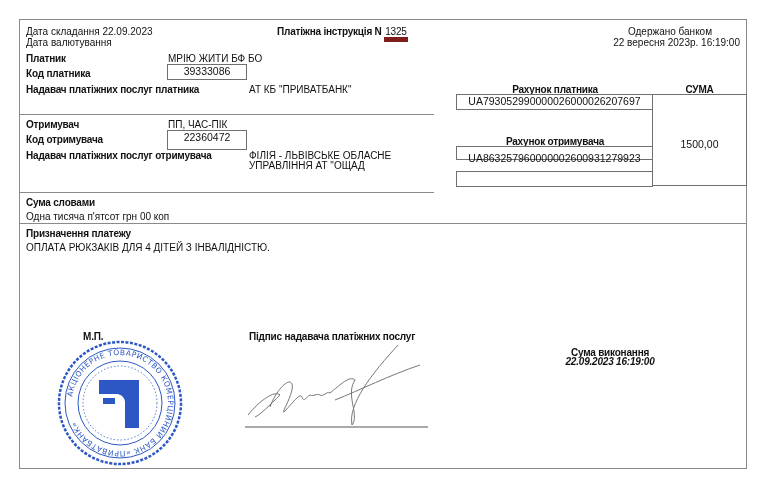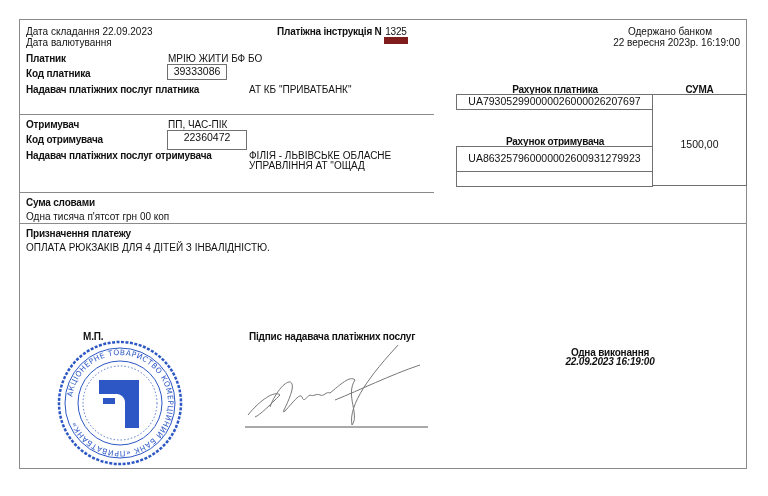--- a/index.html
+++ b/index.html
@@ -6,21 +6,21 @@
   body { width:768px; height:496px; position:relative; overflow:hidden;
          font-family:"Liberation Sans", sans-serif; color:#111; font-size:10px; }
   .frame { position:absolute; left:19px; top:19px; width:728px; height:450px;
            border:1px solid #8a8a8a; box-sizing:border-box; }
   .abs { position:absolute; white-space:nowrap; line-height:11px; }
   .b { font-weight:bold; letter-spacing:-0.2px; }
   .hline { position:absolute; height:0; border-top:1px solid #8a8a8a; }
   .box { position:absolute; border:1px solid #707070; box-sizing:border-box;
          text-align:center; line-height:13px; font-size:10.5px; }
   .center { text-align:center; }
-  .underlined { border-bottom:7px solid #7f1d1d; padding:0 1px; }
+  .underlined { border-bottom:5px solid #7f1d1d; padding:0 1px; }
   .stamp { position:absolute; left:57px; top:340px; width:126px; height:126px; }
   .sign { position:absolute; left:240px; top:345px; width:190px; height:85px; }
 </style>
 </head>
 <body>
 
 <div class="frame"></div>
 
 <div class="abs" style="left:26px;top:26px;">
   <span>Дата складання</span>
@@ -32,56 +32,56 @@
   <span>Платіжна інструкція N</span>
   <span class="underlined" style="font-weight:normal;">1325</span>
 </div>
 
 <div class="abs center" style="left:600px;top:26px;width:140px;">Одержано банком</div>
 <div class="abs" style="left:608px;top:37px;text-align:right;width:132px;">22 вересня 2023р. 16:19:00</div>
 
 <div class="abs b" style="left:26px;top:53px;">Платник</div>
 <div class="abs" style="left:168px;top:53px;">МРІЮ ЖИТИ БФ БО</div>
 <div class="abs b" style="left:26px;top:68px;">Код платника</div>
-<div class="box" style="left:167px;top:64px;width:60px;height:16px;">39333086</div>
+<div class="box" style="left:167px;top:64px;width:80px;height:16px;">39333086</div>
 <div class="abs b" style="left:26px;top:84px;">Надавач платіжних послуг платника</div>
 <div class="abs" style="left:249px;top:84px;">АТ КБ "ПРИВАТБАНК"</div>
 
 <div class="abs b center" style="left:460px;top:84px;width:190px;">Рахунок платника</div>
 <div class="box" style="left:456px;top:94px;width:197px;height:16px;">UA793052990000026000026207697</div>
 
 <div class="abs b center" style="left:652px;top:84px;width:95px;">СУМА</div>
 <div class="box" style="left:652px;top:94px;width:95px;height:92px;line-height:99px;">1500,00</div>
 
 <div class="hline" style="left:20px;top:114px;width:414px;"></div>
 
 <div class="abs b" style="left:26px;top:119px;">Отримувач</div>
 <div class="abs" style="left:168px;top:119px;">ПП, ЧАС-ПІК</div>
 <div class="abs b" style="left:26px;top:134px;">Код отримувача</div>
 <div class="box" style="left:167px;top:130px;width:80px;height:20px;">22360472</div>
 <div class="abs b" style="left:26px;top:150px;">Надавач платіжних послуг отримувача</div>
 <div class="abs" style="left:249px;top:150px;">ФІЛІЯ - ЛЬВІВСЬКЕ ОБЛАСНЕ</div>
 <div class="abs" style="left:249px;top:160px;">УПРАВЛІННЯ АТ "ОЩАД</div>
 
 <div class="abs b center" style="left:460px;top:136px;width:190px;">Рахунок отримувача</div>
-<div class="box" style="left:456px;top:146px;width:197px;height:26px;line-height:22px;">UA863257960000002600931279923</div>
+<div class="box" style="left:456px;top:146px;width:197px;height:14px;line-height:22px;">UA863257960000002600931279923</div>
 <div class="box" style="left:456px;top:171px;width:197px;height:16px;"></div>
 
 <div class="hline" style="left:20px;top:192px;width:414px;"></div>
 
 <div class="abs b" style="left:26px;top:197px;">Сума словами</div>
 <div class="abs" style="left:26px;top:211px;">Одна тисяча п'ятсот грн 00 коп</div>
 <div class="hline" style="left:20px;top:223px;width:727px;"></div>
 
 <div class="abs b" style="left:26px;top:228px;">Призначення платежу</div>
 <div class="abs" style="left:26px;top:242px;">ОПЛАТА РЮКЗАКІВ ДЛЯ 4 ДІТЕЙ З ІНВАЛІДНІСТЮ.</div>
 
 <div class="abs b" style="left:83px;top:331px;">М.П.</div>
 <div class="abs b" style="left:249px;top:331px;">Підпис надавача платіжних послуг</div>
-<div class="abs b center" style="left:540px;top:347px;width:140px;">Одна виконання</div>
+<div class="abs b center" style="left:540px;top:347px;width:140px;">Сума виконання</div>
 <div class="abs b center" style="left:540px;top:356px;width:140px;font-style:italic;">22.09.2023 16:19:00</div>
 
 <svg class="stamp" viewBox="0 0 126 126">
   <g fill="none" stroke="#2c57c4">
     <circle cx="63" cy="63" r="61" stroke-width="2.5" stroke-dasharray="3 1.5"></circle>
     <circle cx="63" cy="63" r="55" stroke-width="1"></circle>
     <circle cx="63" cy="63" r="42" stroke-width="1"></circle>
     <circle cx="63" cy="63" r="37" stroke-width="0.8" stroke-dasharray="1.5 2"></circle>
   </g>
   <defs>

